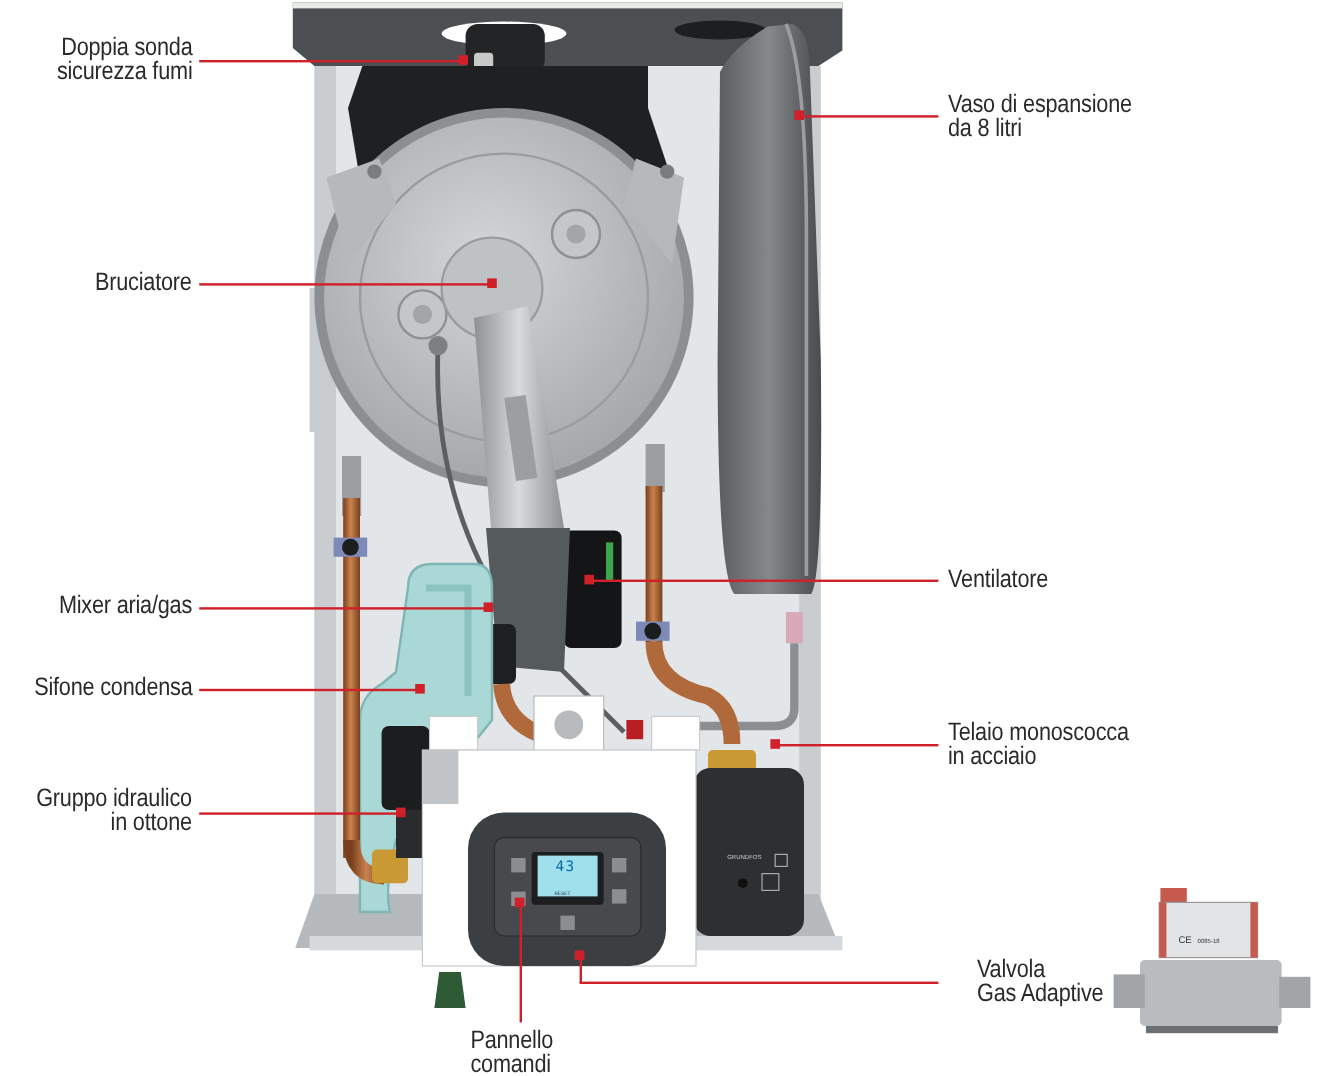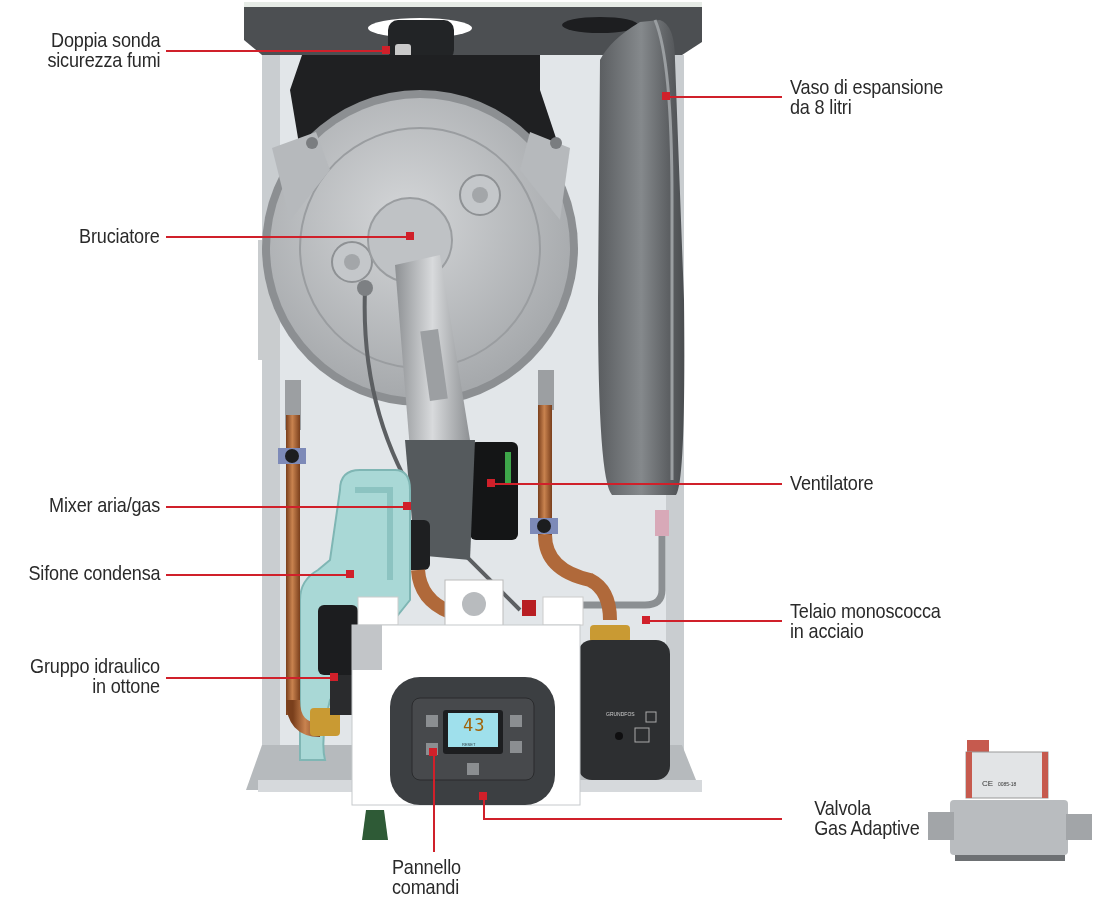--- a/index.html
+++ b/index.html
@@ -237,13 +237,13 @@
 <div class="label right" style="right:180px;top:798px;">
   <span style="text-align:left;">Valvola</span>
   <span>Gas Adaptive</span>
 </div>
 
 <div class="label left" style="left:392px;top:857px;">
   <span>Pannello</span>
   <span>comandi</span>
 </div>
 
-<div style="position:absolute;left:463px;top:715px;font-family:'DejaVu Sans Mono',monospace;font-size:17px;color:#a16207;letter-spacing:1px;">43</div>
+<div style="position:absolute;left:463px;top:715px;font-family:'DejaVu Sans Mono',monospace;font-size:12px;color:#0369a1;letter-spacing:1px;">43</div>
 
 </body></html>

